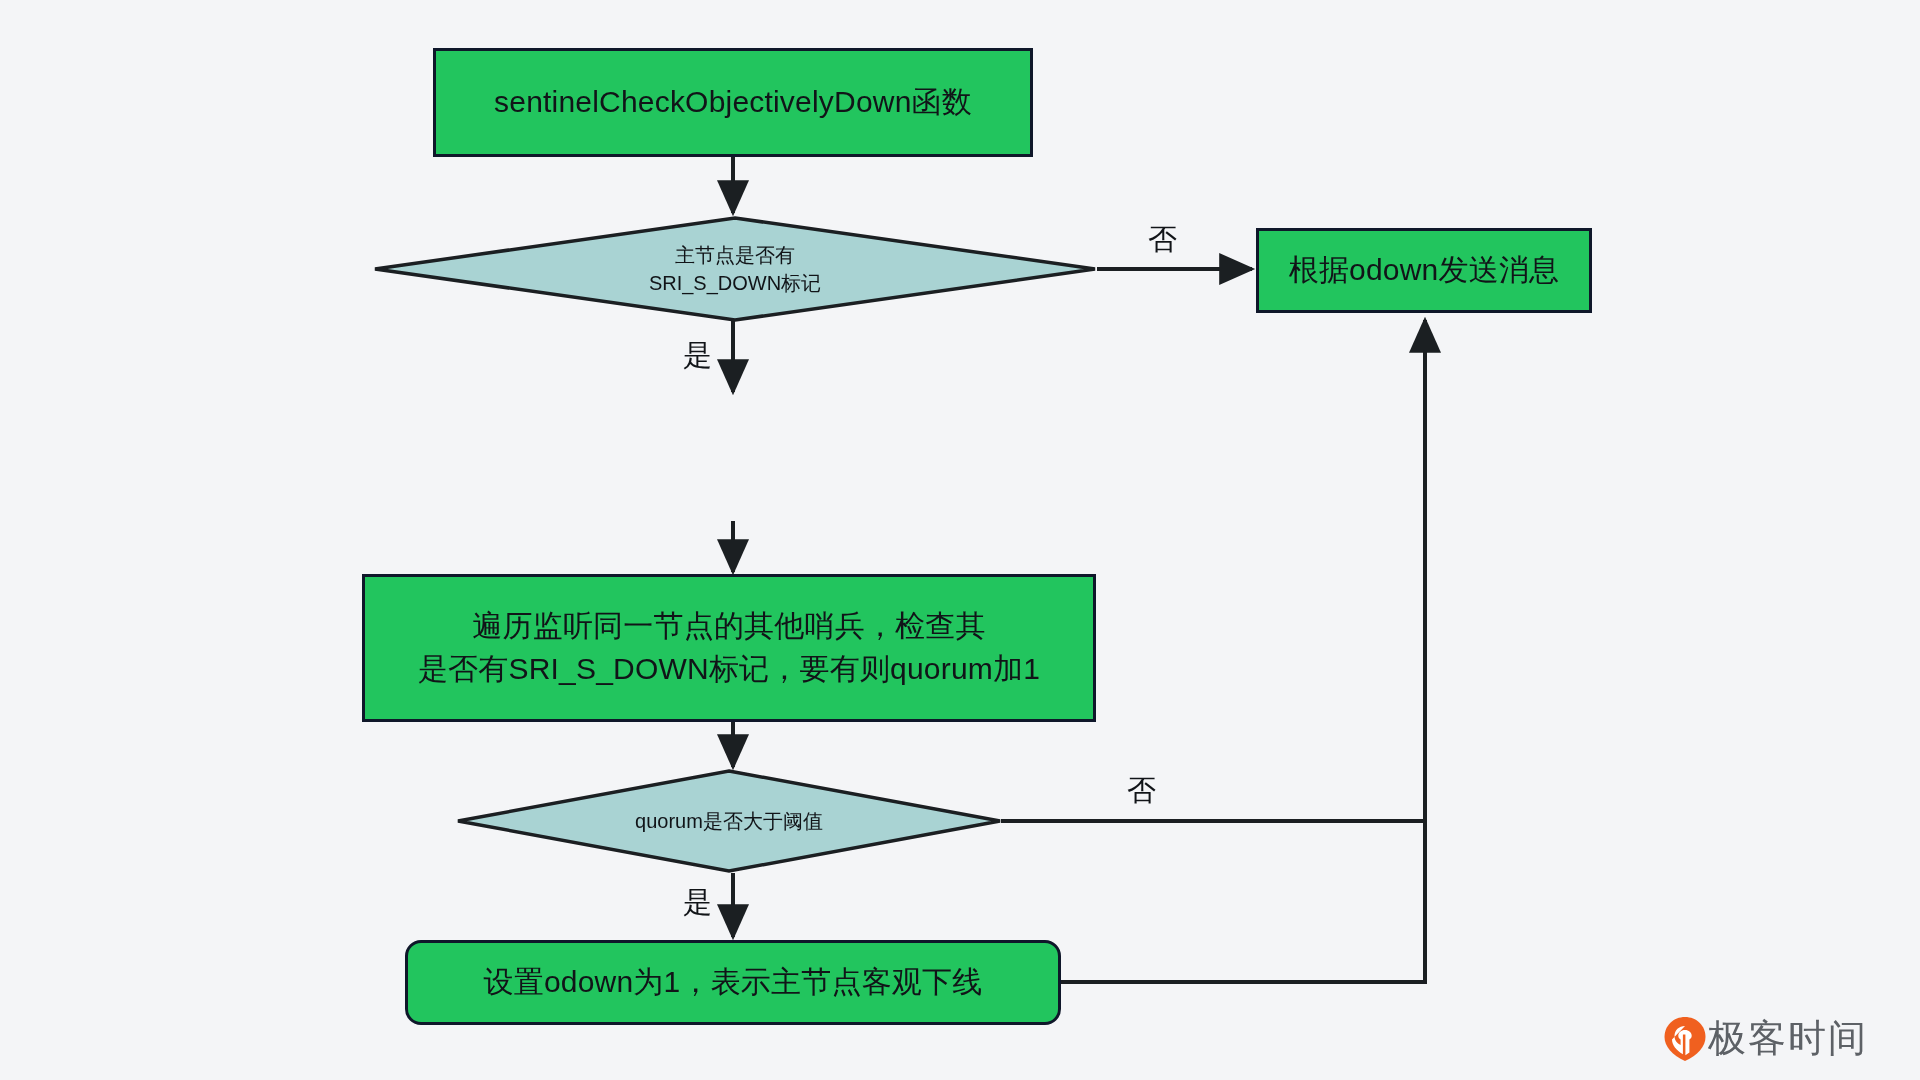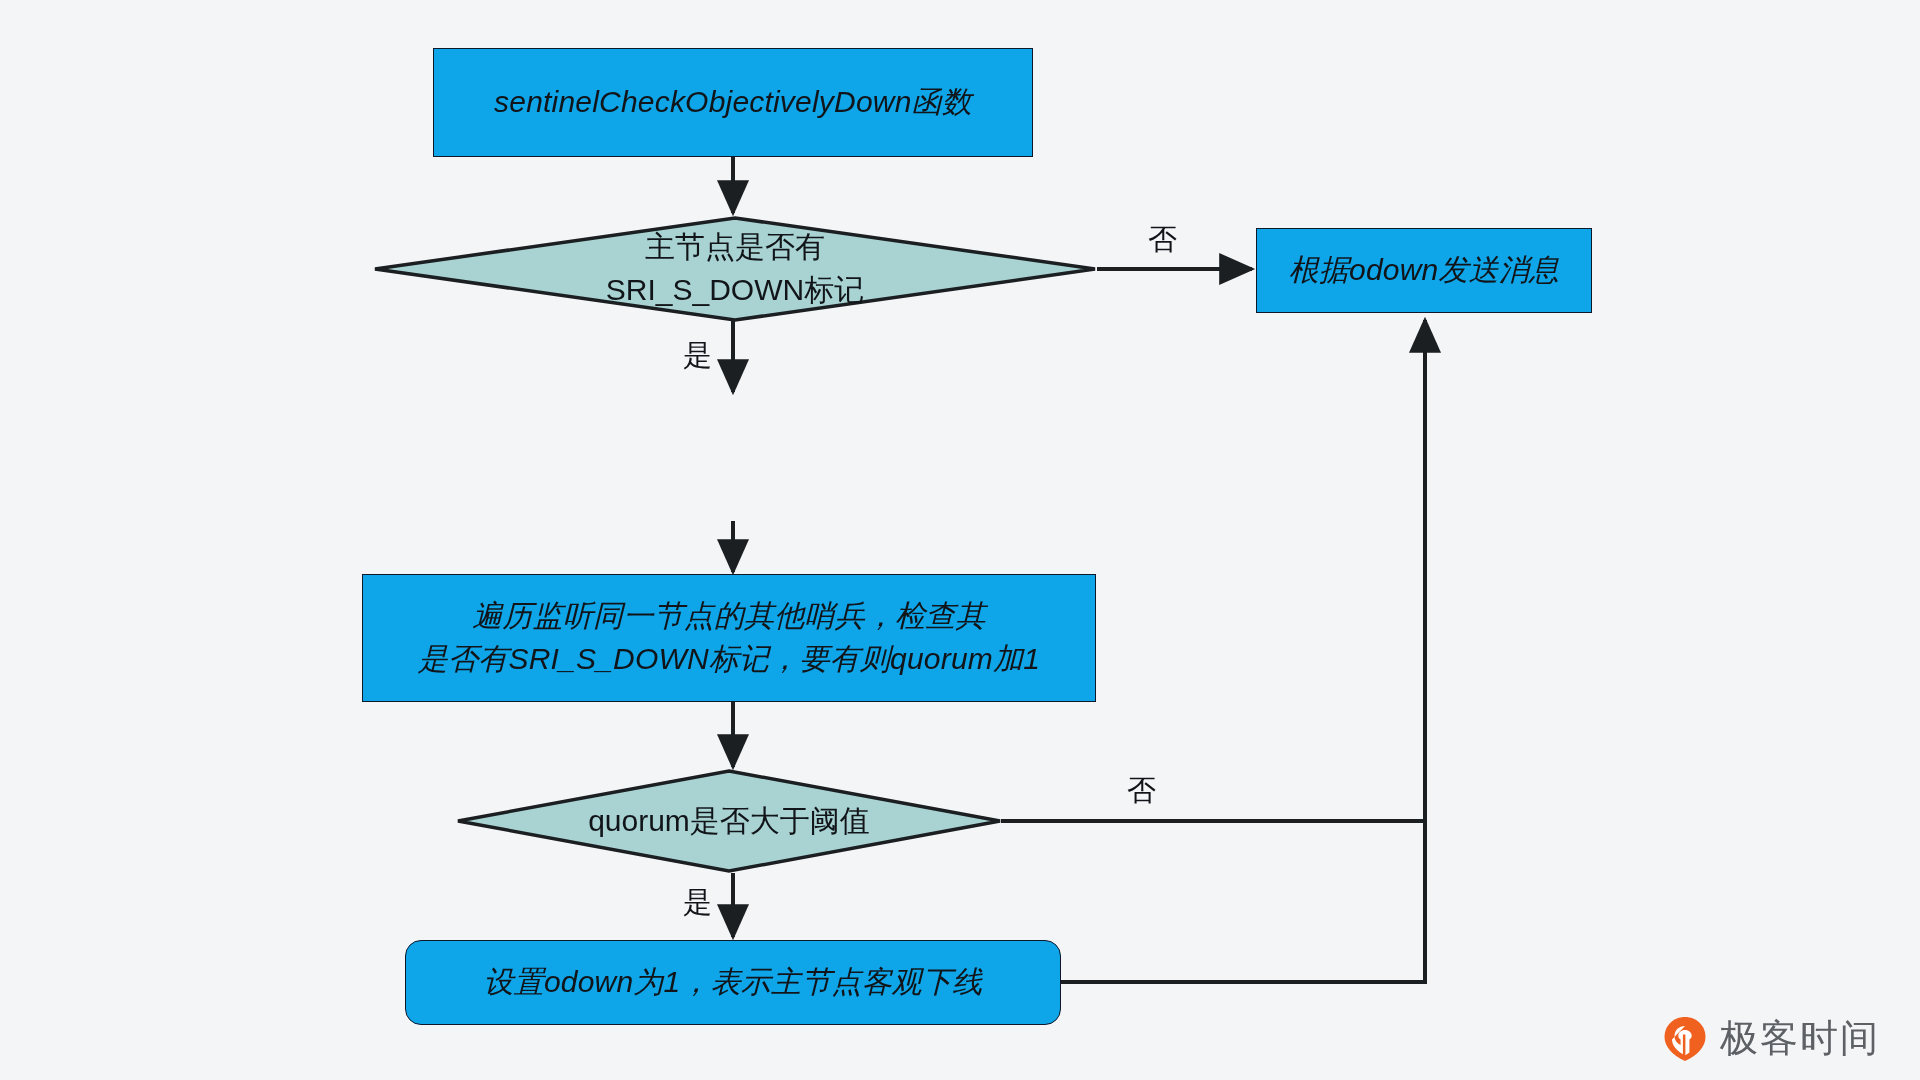--- a/index.html
+++ b/index.html
@@ -28,58 +28,56 @@
     align-items: center;
     justify-content: center;
     text-align: center;
     color: #111418;
     font-size: 30px;
     line-height: 1.42;
     white-space: pre-line;
     letter-spacing: 0.2px;
   }
   .rect {
-    background: #0ea5e9;
-    border: 1px solid #0f172a;
-    font-style: italic;
+    background: #22c55e;
+    border: 3px solid #0f172a;
   }
   .diamond-wrap {
     position: absolute;
   }
   .diamond-wrap svg {
     position: absolute;
     left: 0; top: 0;
     display: block;
   }
   .diamond-label {
     position: absolute;
     left: 0; top: 0;
     width: 100%;
     height: 100%;
     display: flex;
     align-items: center;
     justify-content: center;
     text-align: center;
     color: #111418;
-    font-size: 30px;
+    font-size: 20px;
     line-height: 1.42;
     white-space: pre-line;
     pointer-events: none;
   }
   .edge-label {
     position: absolute;
     font-size: 29px;
     color: #111418;
     line-height: 1;
   }
   .watermark {
     position: absolute;
     display: flex;
     align-items: center;
-    gap: 12px;
   }
   .wm-icon {
     width: 46px;
     height: 46px;
     position: relative;
   }
   .wm-text {
     font-size: 38px;
     color: #5d6166;
     letter-spacing: 2px;
@@ -127,21 +125,21 @@
 SRI_S_DOWN标记</div>
   </div>
 
   <div class="edge-label" style="left:1148px; top:225px;">否</div>
 
   <div class="edge-label" style="left:683px; top:341px;">是</div>
 
   <div class="node rect" style="left:1256px; top:228px; width:336px; height:85px;">根据odown发送消息</div>
 
 
-  <div class="node rect" style="left:362px; top:574px; width:734px; height:128px;">遍历监听同一节点的其他哨兵，检查其
+  <div class="node rect" style="left:362px; top:574px; width:734px; height:148px;">遍历监听同一节点的其他哨兵，检查其
 是否有SRI_S_DOWN标记，要有则quorum加1</div>
 
   <div class="diamond-wrap" style="left:455px; top:768px; width:548px; height:106px;">
     <svg width="548" height="106" viewBox="0 0 548 106">
       <polygon points="274,3 545,53 274,103 3,53" fill="#a9d3d3" stroke="#1b1f22" stroke-width="3.5"></polygon>
     </svg>
     <div class="diamond-label">quorum是否大于阈值</div>
   </div>
 
   <div class="edge-label" style="left:1127px; top:776px;">否</div>

